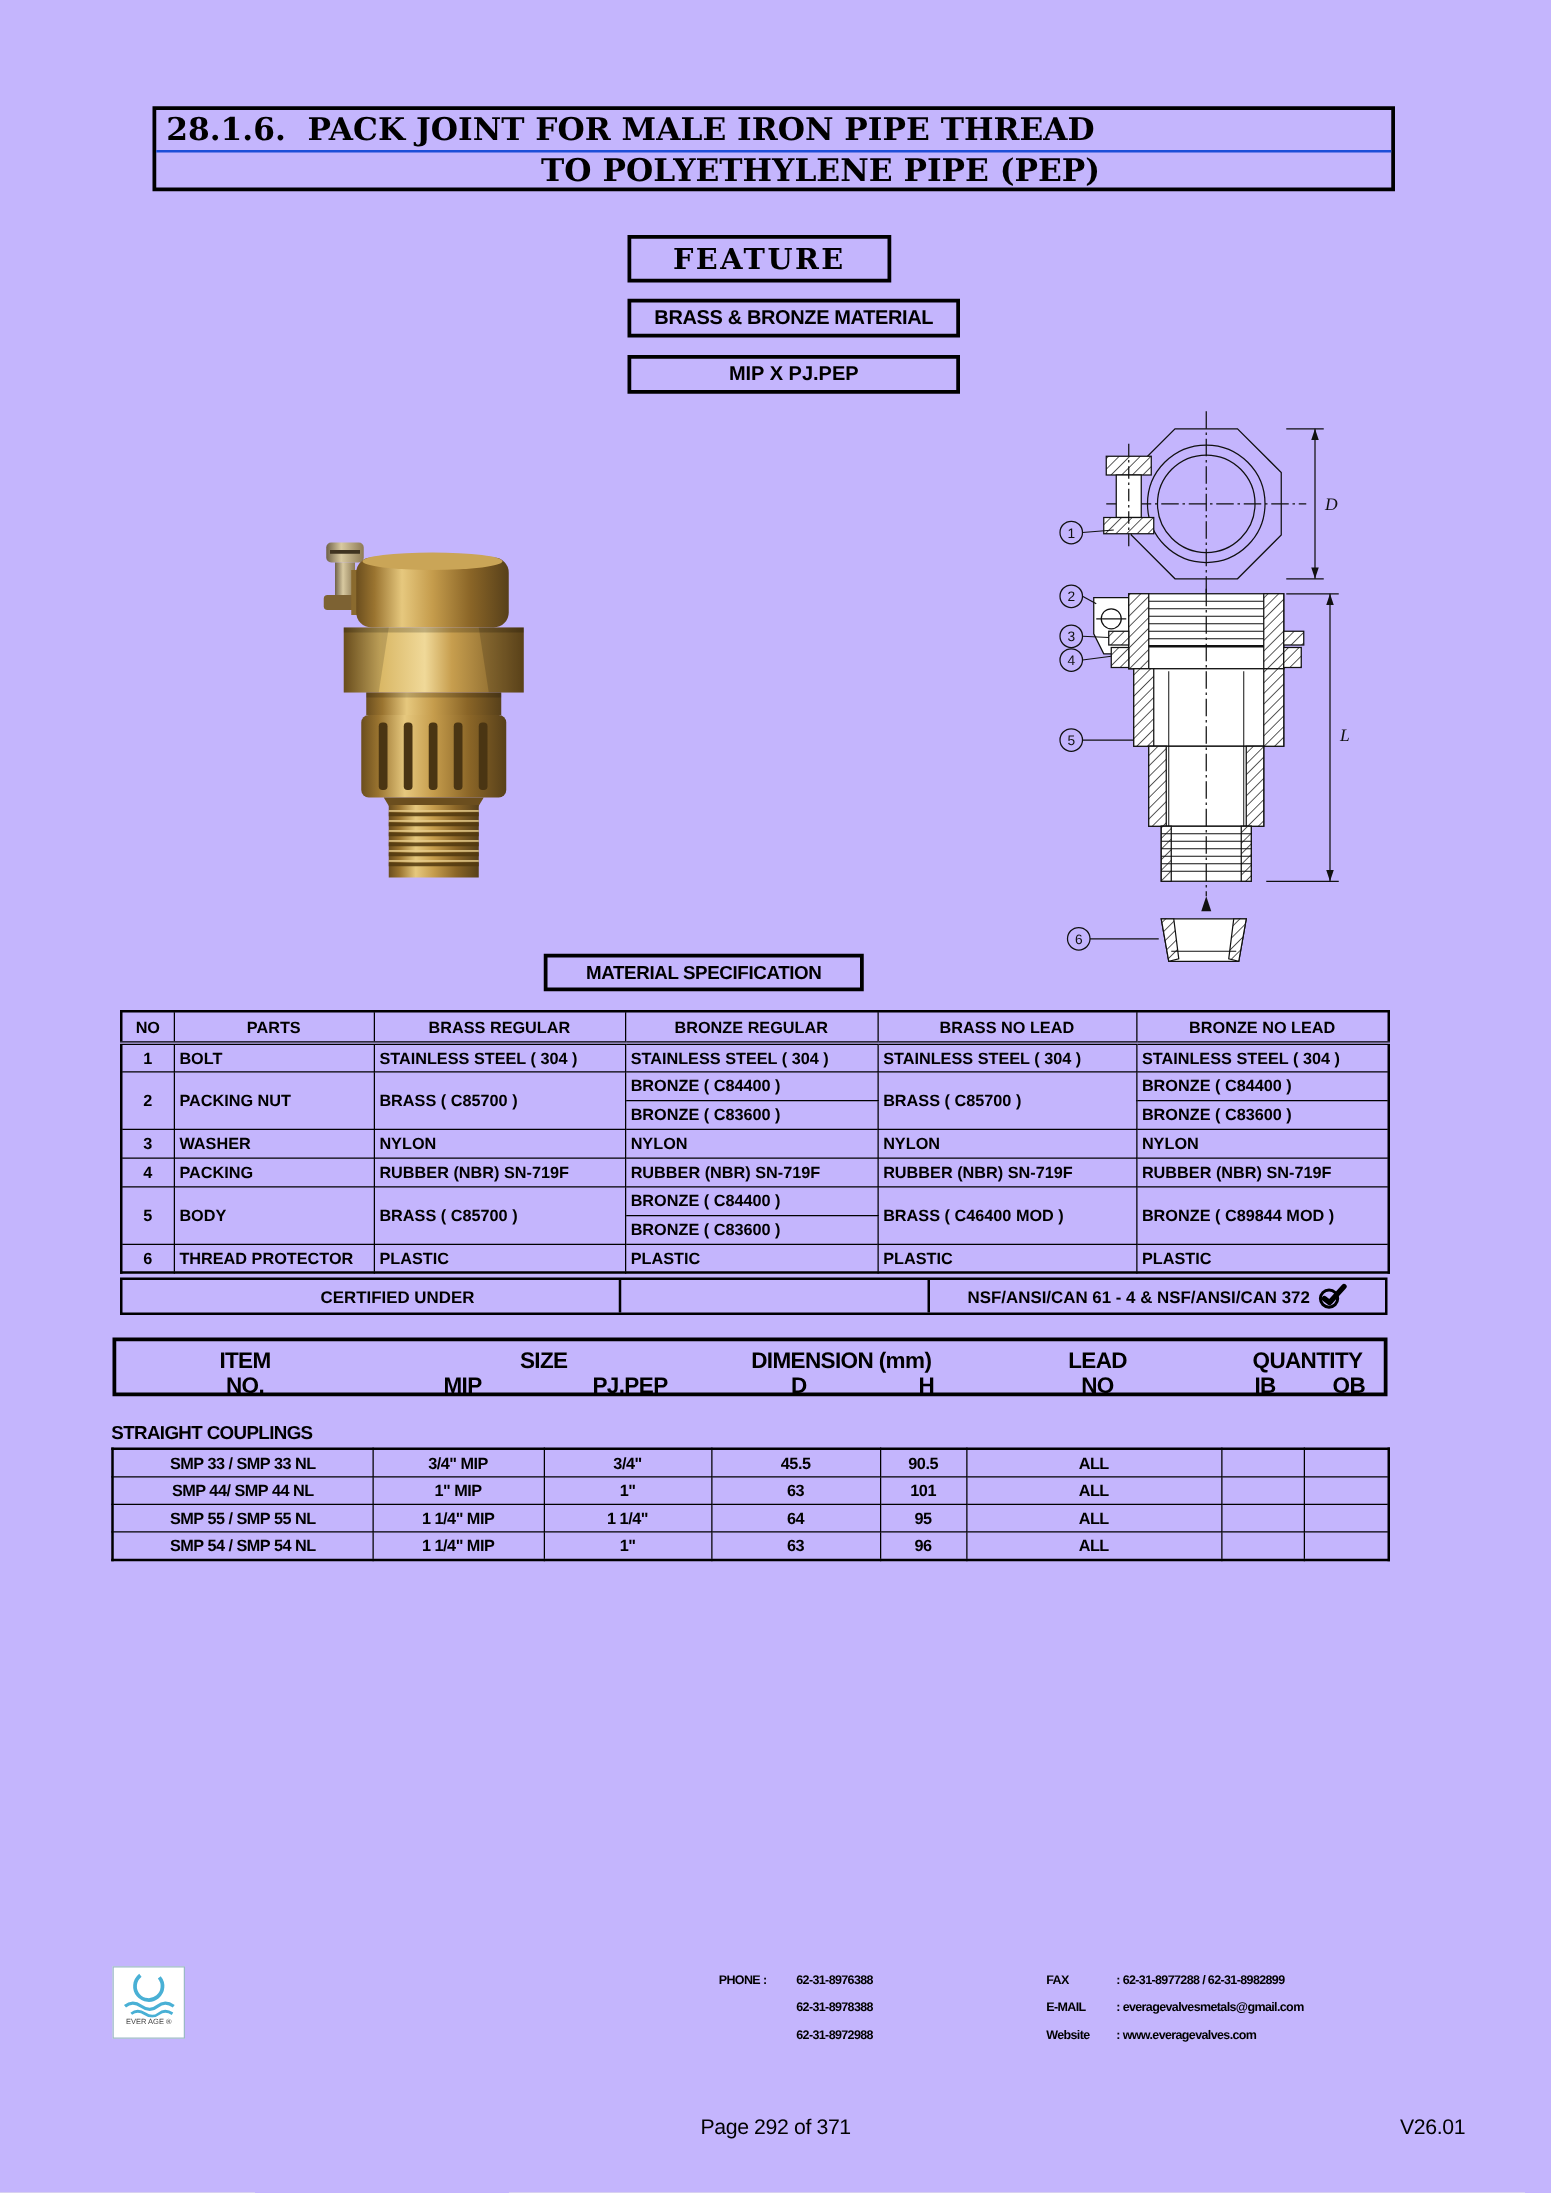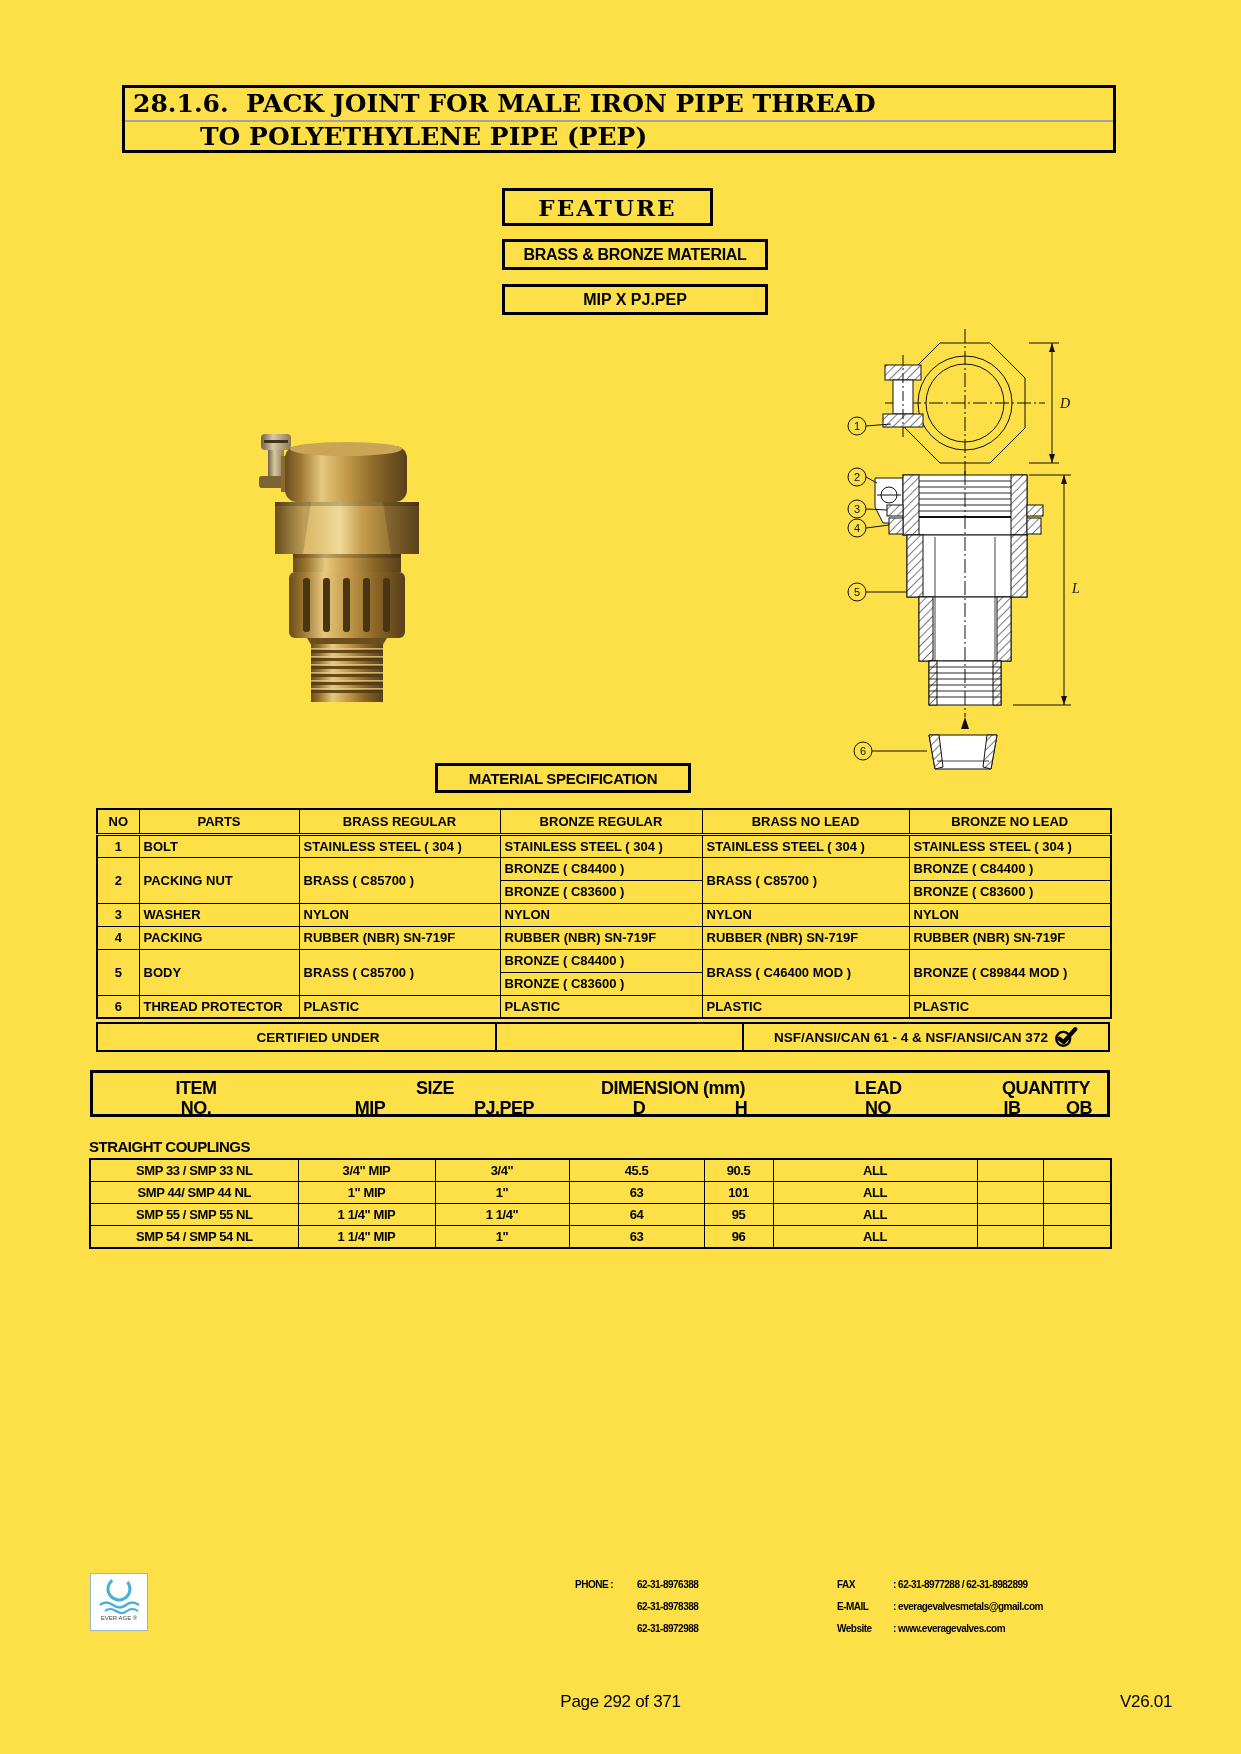--- a/index.html
+++ b/index.html
@@ -1,24 +1,24 @@
 <!DOCTYPE html>
 <html><head>
 <meta charset="utf-8">
 <style>
   html,body{margin:0;padding:0;background:#e8e8e8;}
-  .page{position:relative;width:1241px;height:1754px;background:#fde047;margin:0 auto;
+  .page{position:relative;width:1241px;height:1754px;background:#c4b5fd;margin:0 auto;
         font-family:"Liberation Sans",sans-serif;color:#000;overflow:hidden;}
   .abs{position:absolute;}
   .serif{font-family:"DejaVu Serif","Liberation Serif",serif;}
 
   
   .title-box{left:122px;top:85px;width:994px;height:68px;border:3px solid #000;box-sizing:border-box;}
   .title-line1{height:32px;line-height:32px;padding-left:8px;font-size:25px;font-weight:bold;white-space:pre;}
-  .title-line2{height:30px;line-height:30px;border-top:2px solid #a3a3a3;padding-left:75px;font-size:25px;font-weight:bold;white-space:pre;}
+  .title-line2{height:30px;line-height:30px;border-top:2px solid #1d4ed8;padding-left:75px;font-size:25px;font-weight:bold;white-space:pre;text-align:center;}
 
   
   .hdr-box{border:3px solid #000;box-sizing:border-box;display:flex;align-items:center;justify-content:center;}
   .feature-box{left:502px;top:188px;width:211px;height:38px;font-size:23px;font-weight:bold;letter-spacing:2px;}
   .brass-box{left:502px;top:239px;width:266px;height:31px;font-size:16px;font-weight:bold;letter-spacing:-0.3px;}
   .mip-box{left:502px;top:284px;width:266px;height:31px;font-size:16px;font-weight:bold;}
   .matspec-box{left:435px;top:763px;width:256px;height:30px;font-size:15px;font-weight:bold;letter-spacing:-0.3px;}
 
   
   .mt{left:96px;top:808px;width:1014px;border:2px solid #000;border-collapse:collapse;table-layout:fixed;}

